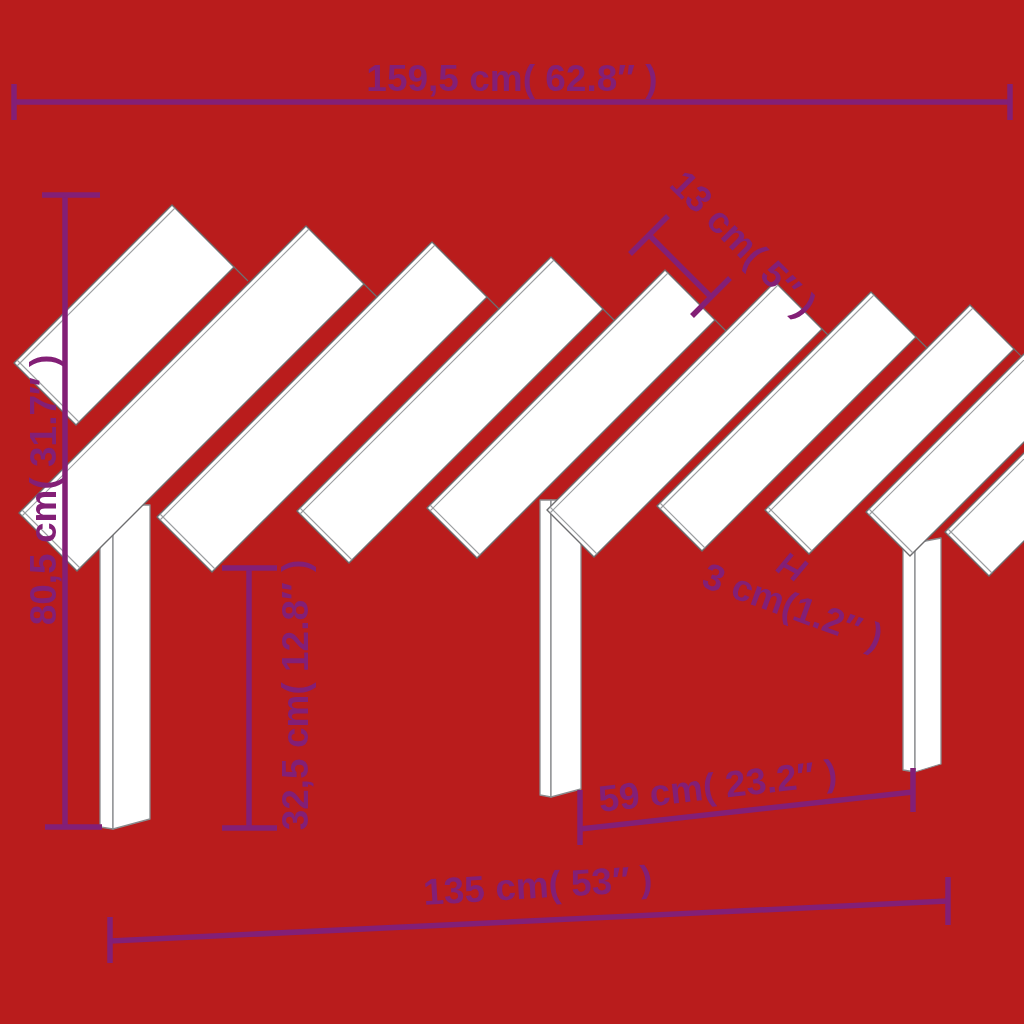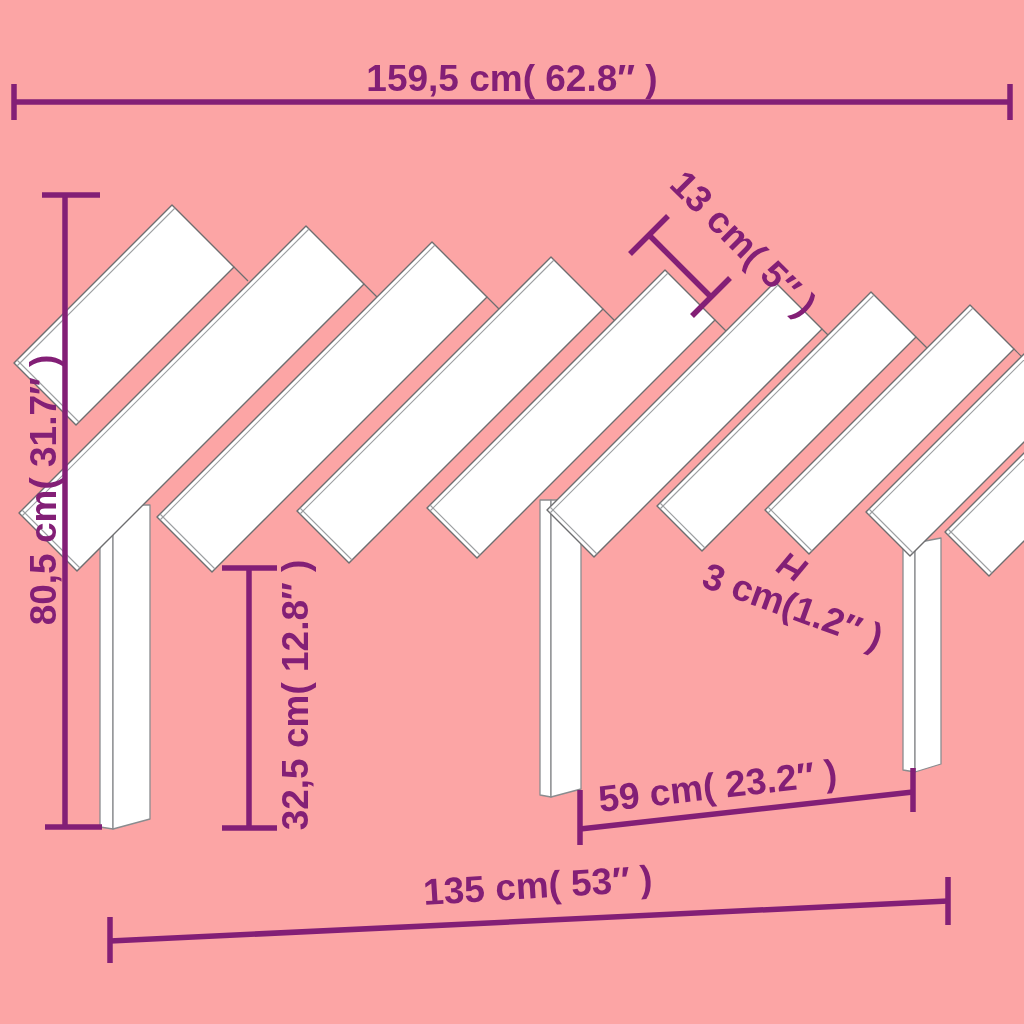--- a/index.html
+++ b/index.html
@@ -10,21 +10,21 @@
   .edge{stroke:#9c9ea1;stroke-width:1.1;fill:none;}
   .gapline{stroke:#6e6e70;stroke-width:1.2;fill:none;}
   .leg{fill:#ffffff;stroke:#8a8c8f;stroke-width:1.3;stroke-linejoin:round;}
   .dim{stroke:var(--accent);stroke-width:5.5;fill:none;}
   .dim-thin{stroke:var(--accent);stroke-width:4.5;fill:none;}
   .dimtext{fill:var(--accent);font-weight:700;font-size:37px;letter-spacing:0px;}
 </style>
 </head>
 <body>
 
-<div class="stage" id="stage" style="background: #fca5a5;">
+<div class="stage" id="stage" style="background: #b91c1c;">
 <svg width="1024" height="1024" viewBox="0 0 1024 1024">
 
   <g>
     <polygon class="leg" points="100,505 113,505 113,829 100,827"></polygon>
     <polygon class="leg" points="113,505 150,505 150,819 113,829"></polygon>
     <polygon class="leg" points="540,500 551,500 551,797 540,795"></polygon>
     <polygon class="leg" points="551,500 581,500 581,789 551,797"></polygon>
     <polygon class="leg" points="903,546 915,543 915,772 903,770"></polygon>
     <polygon class="leg" points="915,543 941,538 941,764 915,772"></polygon>
   </g>

